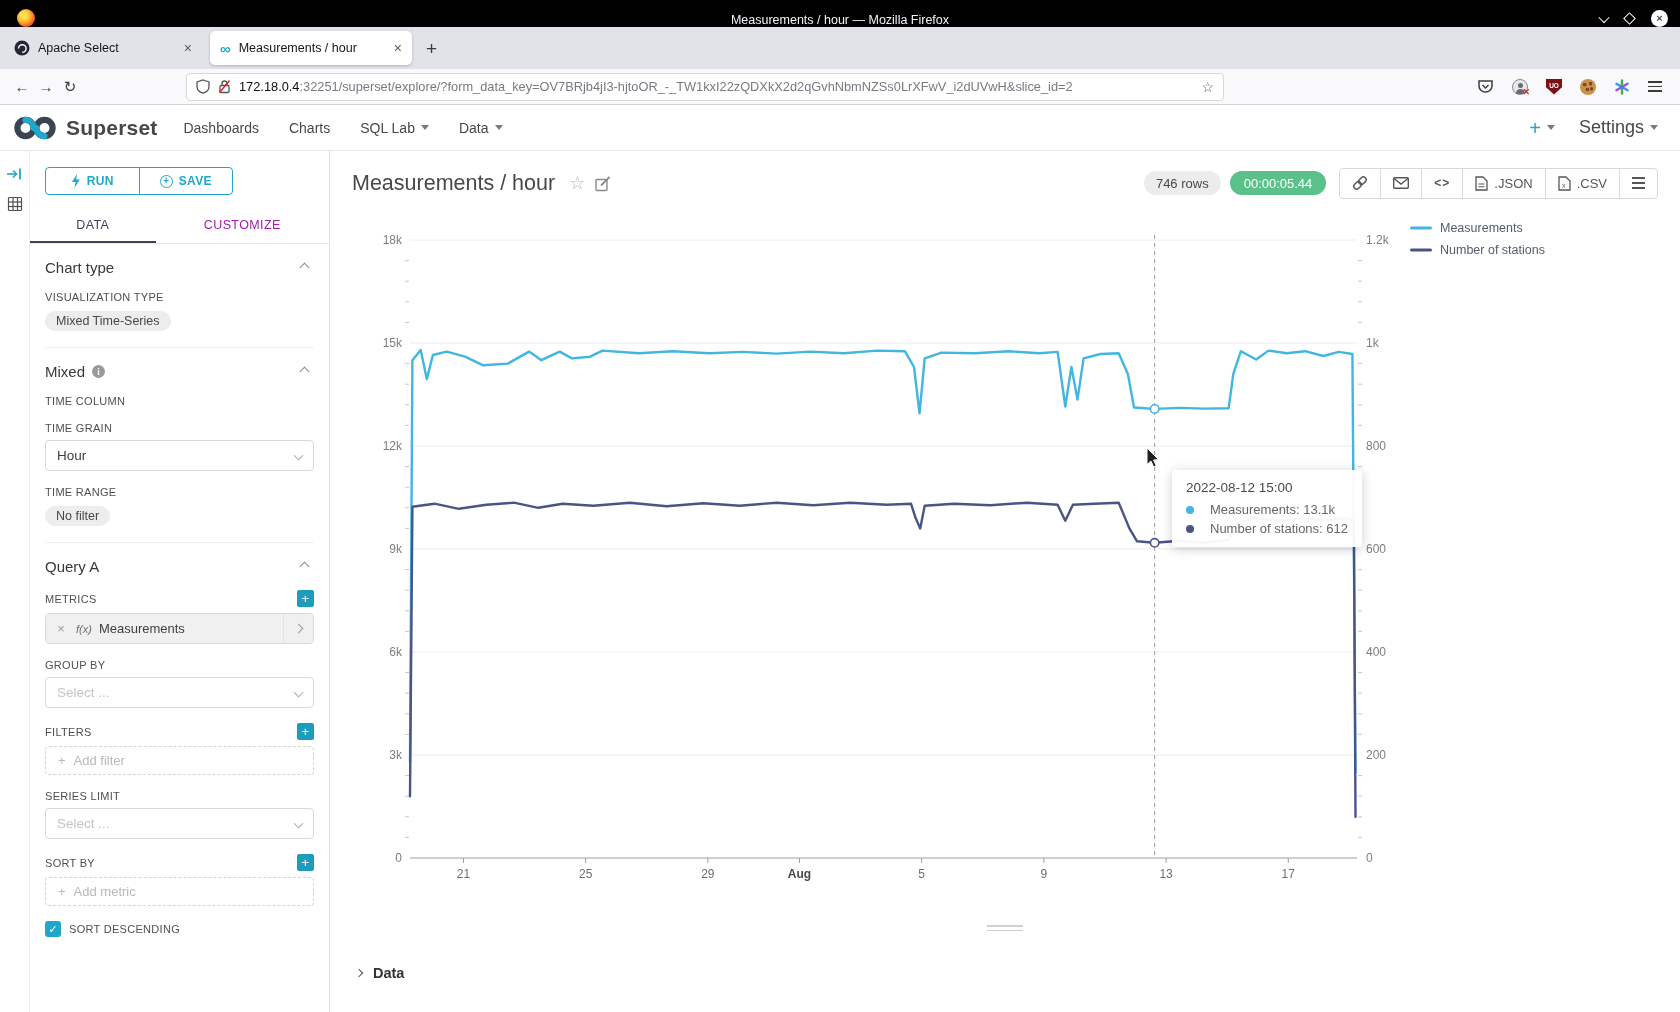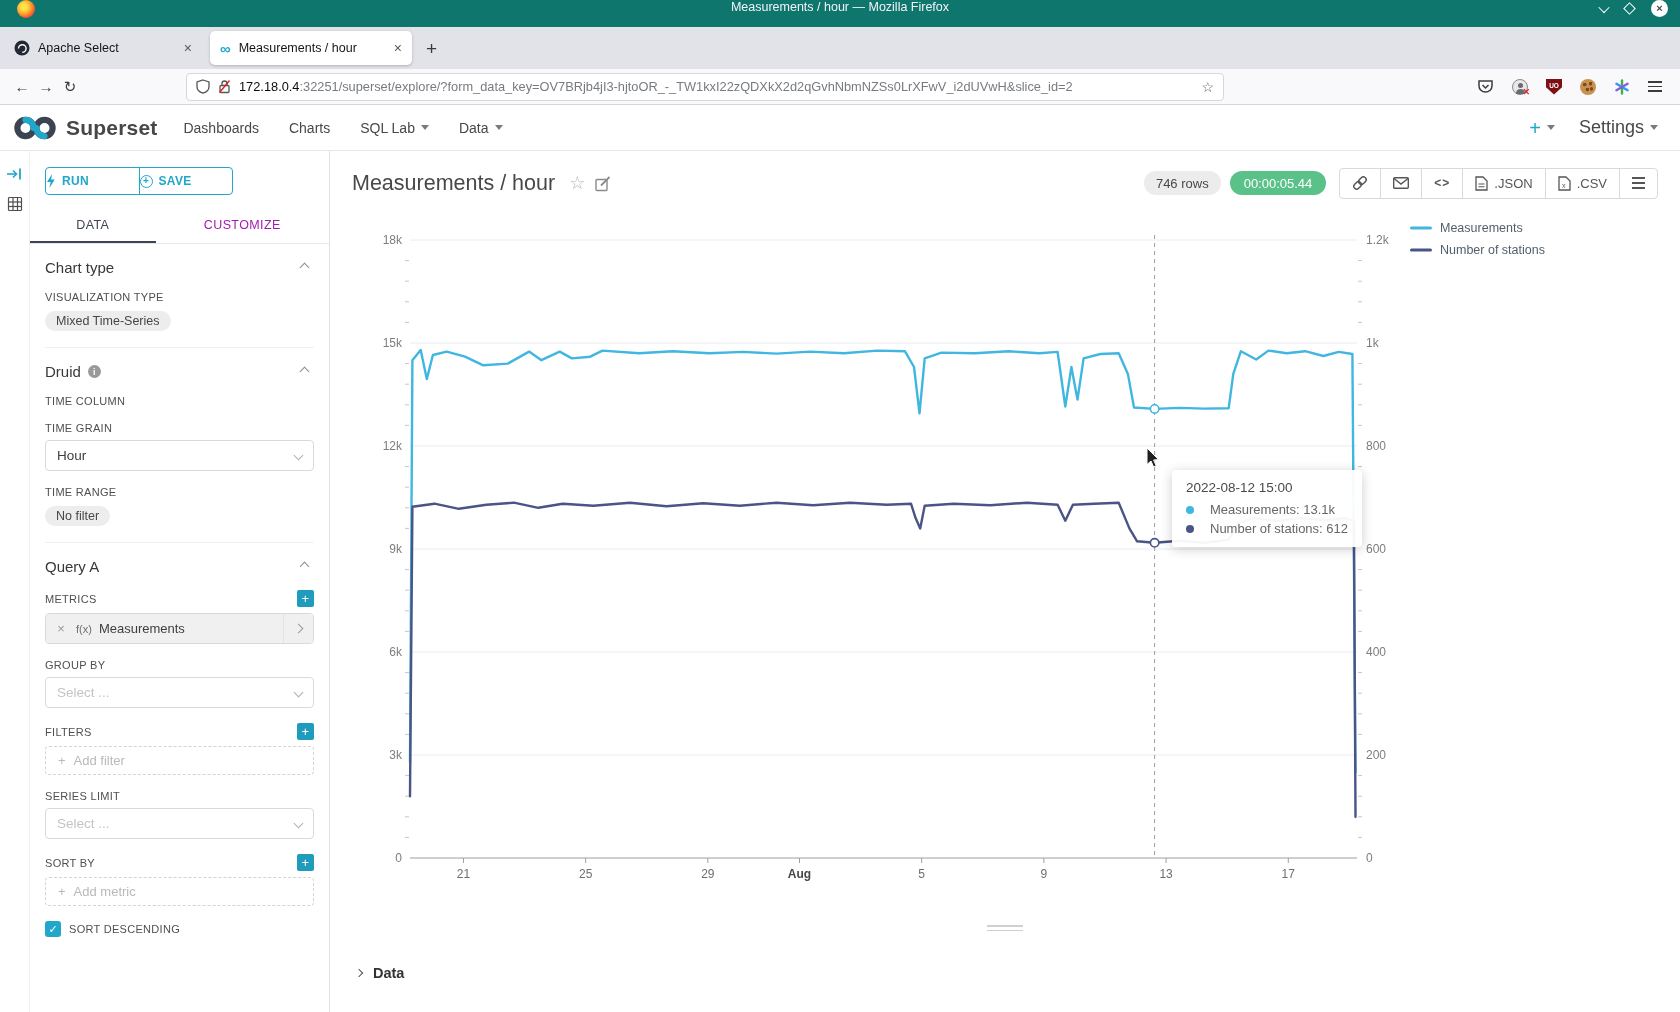--- a/index.html
+++ b/index.html
@@ -1,20 +1,20 @@
 <!DOCTYPE html>
 <html><head>
 <meta charset="utf-8">
 <style>
   * { margin:0; padding:0; box-sizing:border-box; }
   body { font-family:"Liberation Sans", sans-serif; background:#fff; }
   .screen { position:relative; width:1680px; height:1012px; background:#fff; overflow:hidden; }
 
   
-  .titlebar { height:27px; background:#0f766e; display:flex; align-items:flex-start; position:relative;padding-left:9px; }
+  .titlebar { height:27px; background:#000000; display:flex; align-items:flex-end; position:relative;padding-left:9px; }
   .ff-logo { width:18px; height:18px; border-radius:50%; margin-left:8px;
              background:radial-gradient(circle at 38% 38%, #ffe14a 0 18%, #ffb22e 40%, #f0572e 70%, #c23a6e 100%); }
   .win-title { position:absolute; left:0; right:0; text-align:center; color:#f3f3f6; font-size:12.5px; }
   .win-controls { margin-left:auto; display:flex; align-items:center; gap:17px; padding-right:12px; z-index:2; }
   .wc-chev { width:8px; height:8px; border-right:1.6px solid #fff; border-bottom:1.6px solid #fff; transform:rotate(45deg) translate(-1px,-1px); }
   .wc-diamond { width:9px; height:9px; border:1.5px solid #fff; transform:rotate(45deg); }
   .wc-close { width:17px; height:17px; background:#fff; border-radius:50%; color:#43484e; font-size:11px; font-weight:700; display:flex; align-items:center; justify-content:center; line-height:1; }
 
   
   .tabstrip { height:42px; background:#e2e3e8; display:flex; align-items:center; padding:0 4px; }
@@ -58,21 +58,21 @@
   .nav-right { margin-left:auto; display:flex; align-items:center; gap:24px; padding-right:10px; }
   .nav-plus { color:#20a7c9; font-size:20px; font-weight:500; line-height:1; display:flex; align-items:center; }
   .nav-settings { font-size:18px; color:#484848; display:flex; align-items:center; }
 
   
   .workarea { display:flex; height:861px; }
   .rail { width:30px; border-right:1px solid #efefef; padding-top:15px; display:flex; flex-direction:column; align-items:center; gap:14px; }
 
   .controls { width:300px; border-right:1px solid #e2e2e2; padding:16px 15px 0; overflow:hidden; }
   .btnrow { display:flex; border:1px solid #20a7c9; border-radius:4px; height:28px; width:188px; overflow:hidden; background:#fff; }
-  .btn { flex:1; display:flex; align-items:center; gap:6px; color:#20a7c9; font-size:12px; font-weight:700; letter-spacing:.3px; }
+  .btn { flex:1; display:flex; align-items:center; justify-content:center; gap:6px; color:#20a7c9; font-size:12px; font-weight:700; letter-spacing:.3px; }
   .btn + .btn { border-left:1px solid #20a7c9; }
   .circleplus { width:13px; height:13px; border:1.3px solid #20a7c9; border-radius:50%; display:flex; align-items:center; justify-content:center; font-size:10px; font-weight:700; line-height:1; }
   .ptabs { display:flex; margin:16px -15px 0; border-bottom:1px solid #e8e8e8; }
   .ptab { width:42%; text-align:center; padding:7px 0 9px; font-size:12.5px; color:#a21caf; letter-spacing:.4px; }
   .ptab.active { color:#3d4458; border-bottom:2px solid #3d4458; }
   .ptab:last-child { width:58%; }
   .section { padding:15px 0 16px; border-bottom:1px solid #f0f0f0; }
   .sec-head { display:flex; align-items:center; font-size:15px; color:#383838; }
   .chev { display:inline-block; width:7px; height:7px; border-right:1.6px solid #b0b0b0; border-bottom:1.6px solid #b0b0b0; transform:rotate(45deg); }
   .chev.up { transform:rotate(-135deg); border-color:#8c8c8c; margin-left:auto; margin-right:6px; }
@@ -80,21 +80,21 @@
   .flabel { font-size:11px; color:#4f4f4f; letter-spacing:.3px; margin:15px 0 6px; display:flex; align-items:center; }
   .select { height:31px; border:1px solid #d9d9d9; border-radius:4px; background:#fff; display:flex; align-items:center; padding:0 11px; gap:9px; font-size:13.5px; color:#3e3e3e; }
   .select .chev { margin-left:auto; }
   .ph { color:#c4c4c4; }
   .pill { display:inline-block; background:#ededed; border-radius:11px; padding:3px 11px; font-size:12.5px; color:#474747; margin-top:2px; }
   .addplus { width:17px; height:17px; background:#1f9cbb; border-radius:2px; color:#fff; display:flex; align-items:center; justify-content:center; font-size:13px; line-height:1; margin-left:auto; }
   .metricbox { border:1px solid #d9d9d9; border-radius:4px; padding:0; background:#fff; }
   .chip { display:flex; align-items:center; height:29px; background:#f0f0f0; border-radius:3px; }
   .chip-x { width:30px; text-align:center; color:#9a9a9a; font-size:13px; }
   .chip-main { flex:1; display:flex; align-items:center; gap:7px; font-size:13px; color:#3e3e3e; }
-  .fx { font-size:11px; color:#6f6f6f; }
+  .fx { font-style:italic; font-size:11px; color:#6f6f6f; }
   .chip-arrow { width:30px; display:flex; align-items:center; justify-content:center; border-left:1px solid #e3e3e3; height:100%; }
   .chip-arrow .chev { border-color:#9a9a9a; }
   .dashedbox { border:1px dashed #d4d4d4; border-radius:4px; height:29px; display:flex; align-items:center; padding:0 12px; gap:8px; color:#b9b9b9; font-size:13px; }
   .checkrow { display:flex; align-items:center; gap:8px; margin-top:15px; padding-bottom:12px; }
   .checkbox { width:16px; height:16px; background:#20a7c9; border-radius:3px; color:#fff; font-size:11px; display:flex; align-items:center; justify-content:center; }
   .info-ic { width:13px; height:13px; border-radius:50%; background:#9a9a9a; color:#fff; font-size:9px; display:inline-flex; align-items:center; justify-content:center; margin-left:7px; font-weight:700; }
 
   
   .main { flex:1; display:flex; flex-direction:column; background:#fff; }
   .chart-header { height:64px; display:flex; align-items:center; padding:0 22px; }
@@ -279,21 +279,21 @@
         <div class="sec-head">
           <span>Chart type</span>
             <span class="chev up"></span>
         </div>
         <div class="flabel">VISUALIZATION TYPE</div>
         <span class="pill">Mixed Time-Series</span>
       </div>
 
       <div class="section">
         <div class="sec-head">
-          <span>Druid</span>
+          <span>Mixed</span>
             <span class="info-ic">i</span>
           <span class="chev up"></span>
         </div>
         <div class="flabel">TIME COLUMN</div>
         <div class="flabel">TIME GRAIN</div>
         <div class="select">
           <span>Hour</span>
           <span class="chev"></span>
         </div>
         <div class="flabel">TIME RANGE</div>

